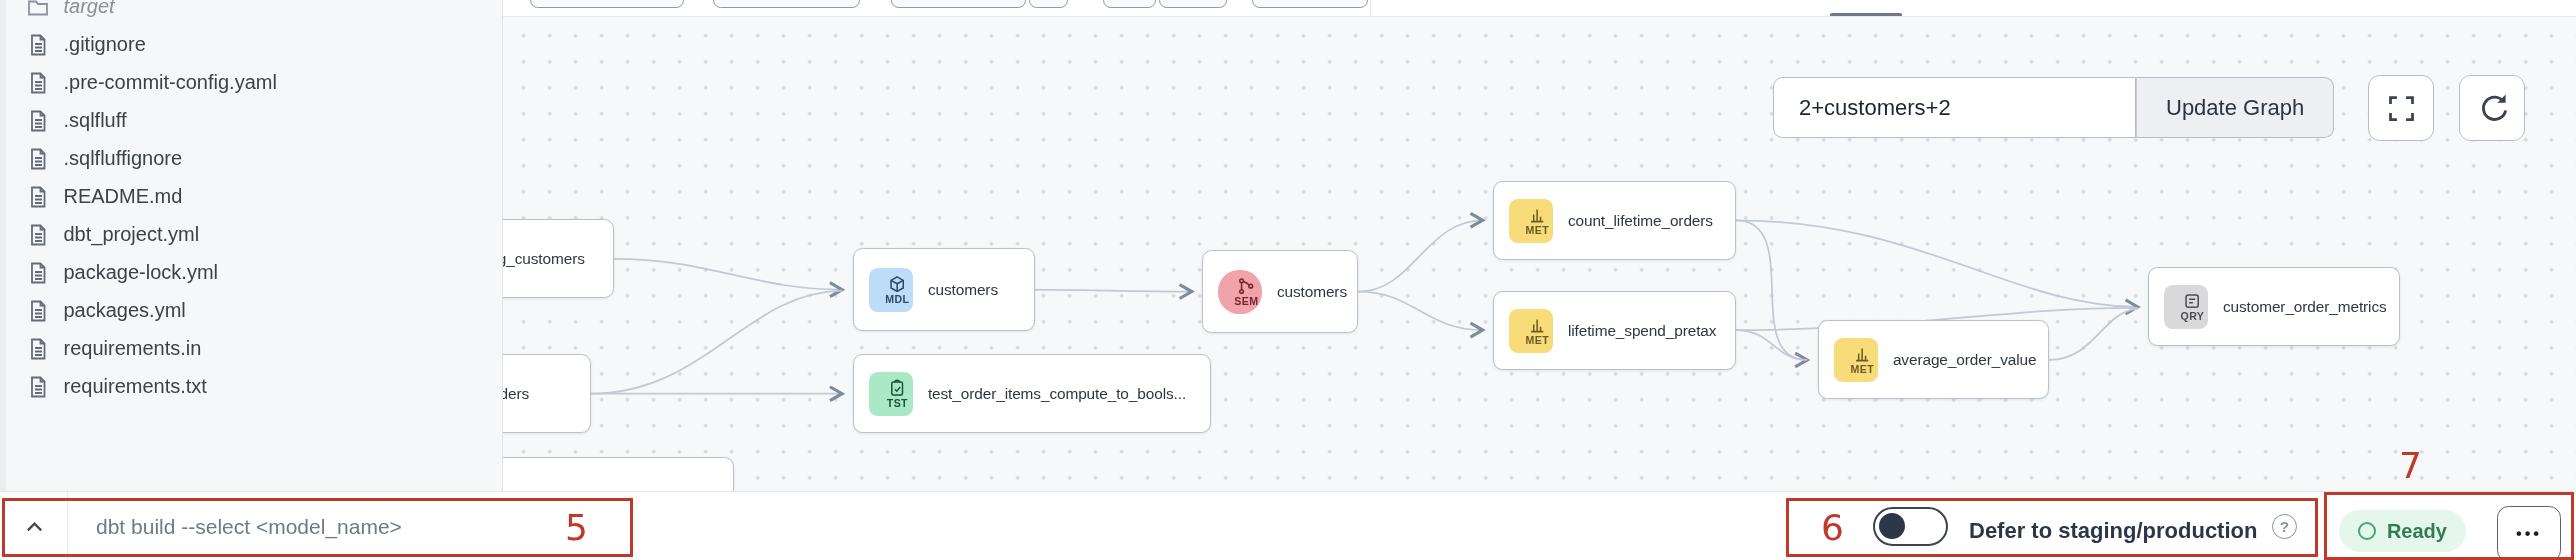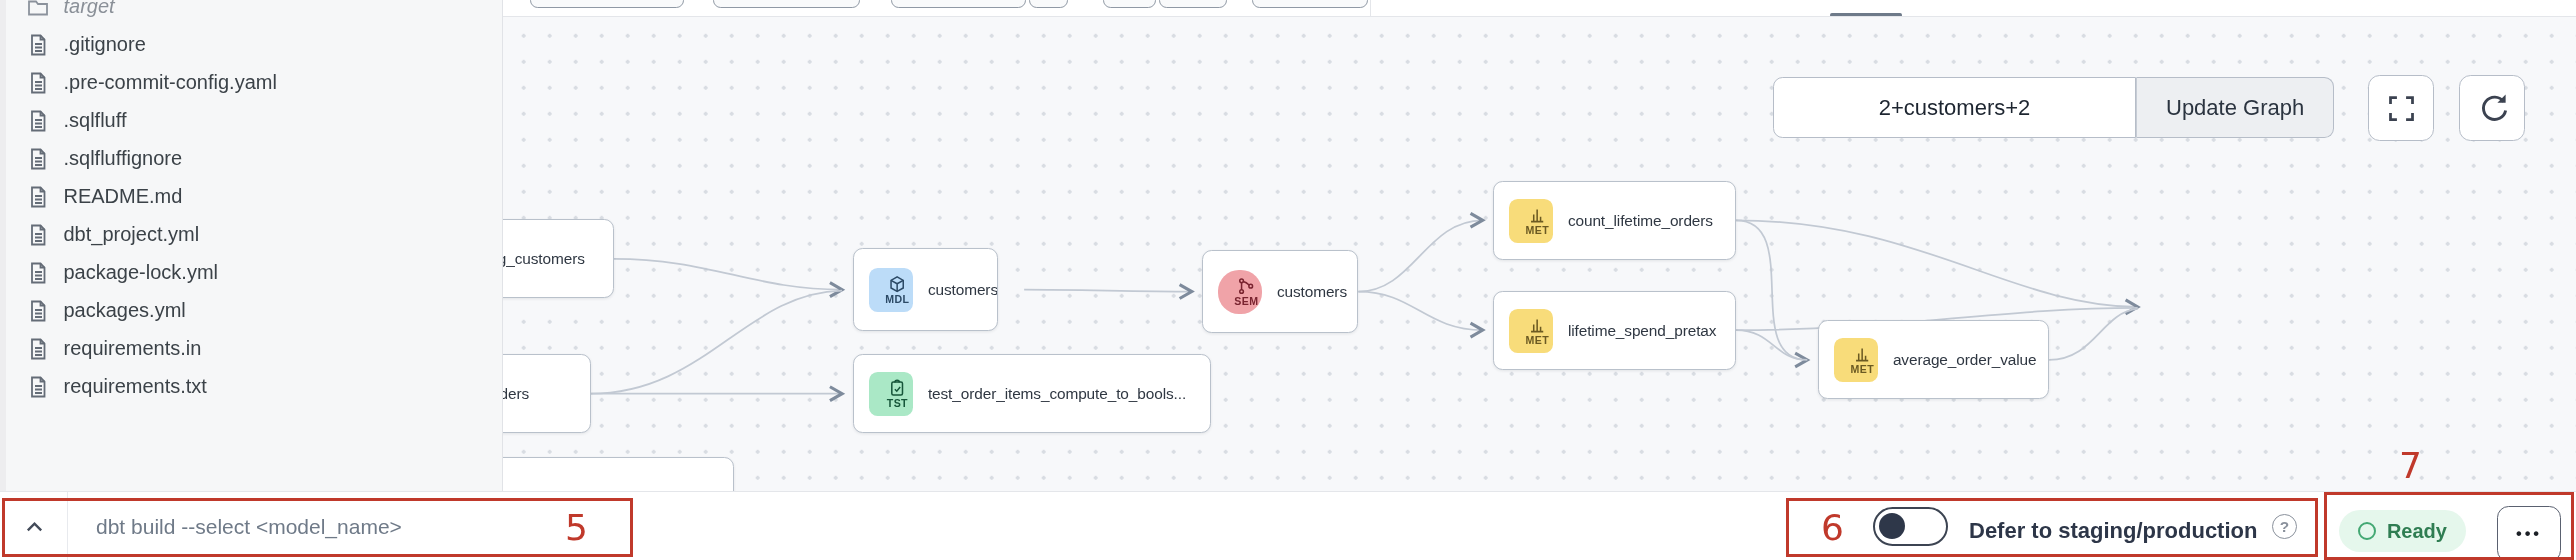--- a/index.html
+++ b/index.html
@@ -50,21 +50,21 @@
   .b-mdl { background:#bcdcf8; color:#2c4a66; }
   .b-sem { background:#f0a3a8; color:#7a2430;border-radius:21px; }
   .b-met { background:#f8dc7a; color:#6b5a22; }
   .b-tst { background:#aae8c6; color:#16563a; }
   .b-qry { background:#d9d9dc; color:#4b4e55; }
   
   .ctrl-group { position:absolute; left:1773px; top:77px; display:flex; z-index:6; }
   .sel-input {
     width:363px; height:61px; background:#fff; border:1.4px solid #b6bdc8;
     border-radius:9.6px 0 0 9.6px; display:flex; align-items:center;
-    padding:0 25px; font-size:22px; color:#1d2530;justify-content:center;
+    padding:0 25px; font-size:22px; color:#1d2530;
   }
   .update-btn {
     height:61px; border:1.4px solid #b6bdc8; border-left:1px solid #c6ccd5;
     border-radius:0 9.6px 9.6px 0; background:#edeff2; display:flex; align-items:center;
     padding:6px 29px; font-size:22px; color:#2b3440; cursor:pointer; white-space:nowrap;
   }
   .icon-btn {
     position:absolute; width:66px; height:66px; background:#fff;
     border:1.4px solid #b6bdc8; border-radius:11.6px; z-index:6;
     display:flex; align-items:center; justify-content:center; cursor:pointer;
@@ -233,21 +233,21 @@
     </svg>
 
     <div class="gnode" style="left:-101px;top:202px;width:212px;height:79px;padding-left:83px;">
       <span class="nlabel">stg_customers</span>
     </div>
     <div class="gnode" style="left:-101px;top:337px;width:189px;height:79px;padding-left:83px;">
       <span class="nlabel">orders</span>
     </div>
     <div class="gnode" style="left:-101px;top:440px;width:332px;height:87px;"></div>
 
-    <div class="gnode" style="left:350px;top:231px;width:145px;height:83px;">
+    <div class="gnode" style="left:350px;top:231px;width:182px;height:83px;">
       <div class="badge b-mdl">
         <svg width="18.3" height="18.3" viewBox="0 0 24 24" fill="none" stroke="currentColor" stroke-width="2">
             <path d="M12 2.5 L20 7 V17 L12 21.5 L4 17 V7 Z"></path>
             <path d="M4 7 L12 11.5 L20 7 M12 11.5 V21.5"></path>
           </svg>
         <span class="bcode">MDL</span>
       </div>
       <span class="nlabel">customers</span>
     </div>
 
@@ -299,20 +299,30 @@
     <div class="gnode" style="left:1315px;top:303px;width:231px;height:79px;">
       <div class="badge b-met">
         <svg width="18.3" height="18.3" viewBox="0 0 24 24" fill="none" stroke="currentColor" stroke-width="2">
             <path d="M4 20.5 H20 M7.5 20.5 V11 M12 20.5 V4.5 M16.5 20.5 V14"></path>
           </svg>
         <span class="bcode">MET</span>
       </div>
       <span class="nlabel">average_order_value</span>
     </div>
 
+    <div class="gnode" style="left:1645px;top:250px;width:252px;height:79px;">
+      <div class="badge b-qry">
+        <svg width="18.3" height="18.3" viewBox="0 0 24 24" fill="none" stroke="currentColor" stroke-width="2">
+            <rect x="4" y="4" width="16" height="16" rx="3"></rect>
+            <path d="M8 9.5 h8 M8 14 h5"></path>
+          </svg>
+        <span class="bcode">QRY</span>
+      </div>
+      <span class="nlabel">customer_order_metrics</span>
+    </div>
 
   </div>
 
   <div class="ctrl-group">
     <div class="sel-input">
       <span>2+customers+2</span>
     </div>
     <div class="update-btn">
       <span>Update Graph</span>
     </div>

